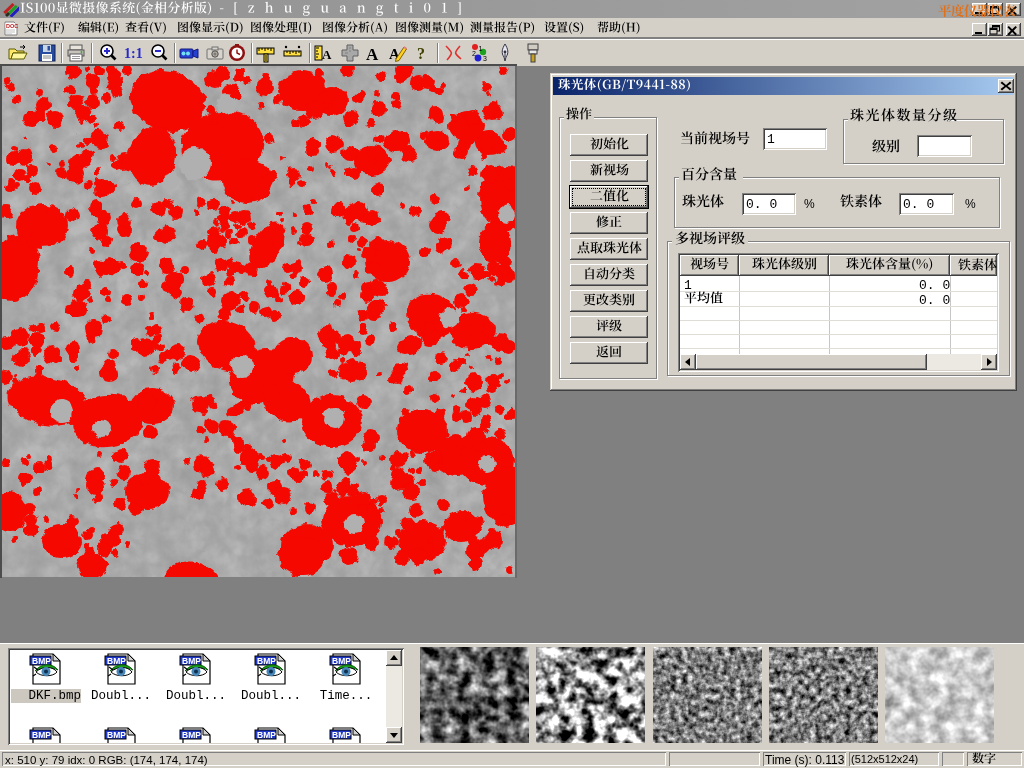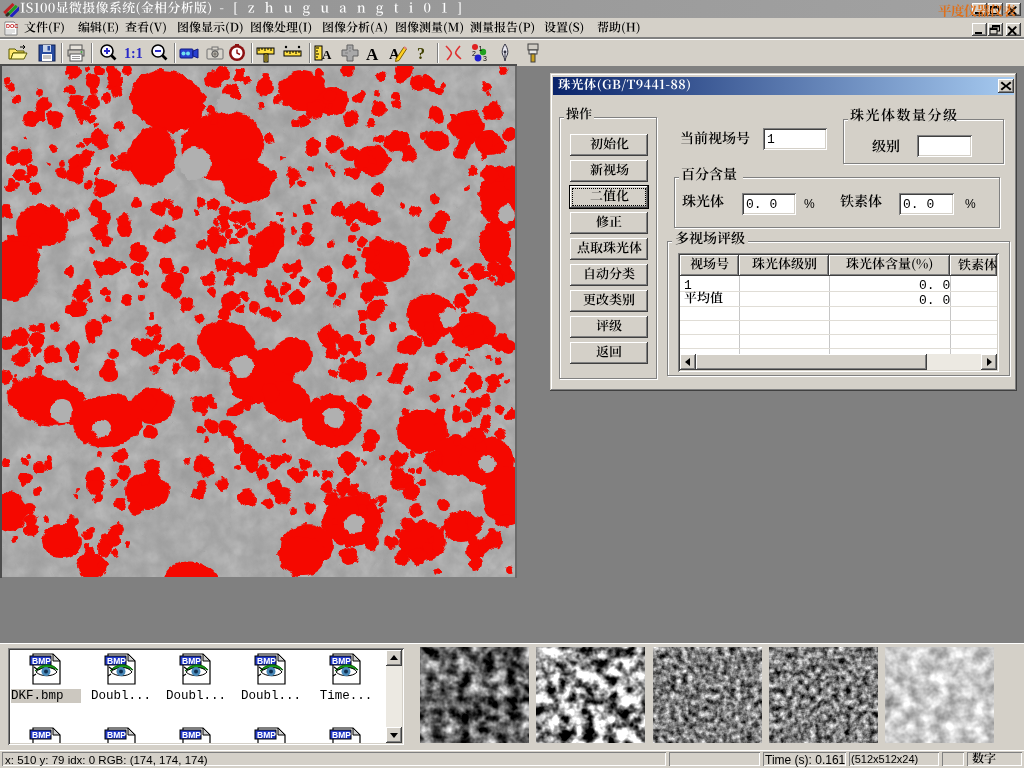--- a/index.html
+++ b/index.html
@@ -1091,21 +1091,21 @@
     <path d="M4 1 H24 L31 8 V31 H4 Z" fill="#fff" stroke="#000" stroke-width="1.2"></path>
 <path d="M24 1 L24 8 H31 Z" fill="#d0d0d0" stroke="#000" stroke-width="1"></path>
 <rect x="1" y="3" width="21" height="9" fill="#2038c8" stroke="#000"></rect>
 <text x="3" y="11" font-size="8.5" font-weight="bold" fill="#fff" font-family="Liberation Sans">BMP</text>
     <path d="M6 18 C12 10 24 10 29 17 C24 14 12 14 6 18 Z" fill="#18a018" stroke="#0a600a"></path>
 <path d="M7 19 C13 13 24 13 28 19 C24 24 12 24 7 19 Z" fill="#fff" stroke="#000"></path>
 <circle cx="17" cy="18.5" r="4.5" fill="#4888b8"></circle>
     <circle cx="17" cy="18.5" r="2" fill="#103050"></circle>
 <path d="M5 14 L9 17 M7 21 L4 23" stroke="#000" stroke-width="1.2"></path>
   </svg>
-<div class="abs" style="left:11px;top:689px;width:70px;background:#ccc8c0;text-align:left;font-family:'Liberation Mono',monospace;font-size:12.5px;color:#000">DKF.bmp</div>
+<div class="abs" style="left:11px;top:689px;width:70px;background:#ccc8c0;text-align:right;font-family:'Liberation Mono',monospace;font-size:12.5px;color:#000">DKF.bmp</div>
 <svg class="abs" style="left:104px;top:653px" width="34" height="32" viewBox="0 0 34 32">
     <path d="M4 1 H24 L31 8 V31 H4 Z" fill="#fff" stroke="#000" stroke-width="1.2"></path>
 <path d="M24 1 L24 8 H31 Z" fill="#d0d0d0" stroke="#000" stroke-width="1"></path>
 <rect x="1" y="3" width="21" height="9" fill="#2038c8" stroke="#000"></rect>
 <text x="3" y="11" font-size="8.5" font-weight="bold" fill="#fff" font-family="Liberation Sans">BMP</text>
     <path d="M6 18 C12 10 24 10 29 17 C24 14 12 14 6 18 Z" fill="#18a018" stroke="#0a600a"></path>
 <path d="M7 19 C13 13 24 13 28 19 C24 24 12 24 7 19 Z" fill="#fff" stroke="#000"></path>
 <circle cx="17" cy="18.5" r="4.5" fill="#4888b8"></circle>
     <circle cx="17" cy="18.5" r="2" fill="#103050"></circle>
 <path d="M5 14 L9 17 M7 21 L4 23" stroke="#000" stroke-width="1.2"></path>
@@ -1248,21 +1248,21 @@
 <rect width="109" height="96" filter="url(#tn12)"></rect>
 </svg>
 <div class="abs" style="left:0;top:750px;width:1024px;height:18px;background:#d4d0c8;border-top:1px solid #fff"></div>
 <div class="abs" style="left:2px;top:752px;width:664px;height:14px;box-shadow:inset 1px 1px #808080,inset -1px -1px #fff"></div>
 <div class="abs" style="left:669px;top:752px;width:91px;height:14px;box-shadow:inset 1px 1px #808080,inset -1px -1px #fff"></div>
 <div class="abs" style="left:763px;top:752px;width:83px;height:14px;box-shadow:inset 1px 1px #808080,inset -1px -1px #fff"></div>
 <div class="abs" style="left:849px;top:752px;width:90px;height:14px;box-shadow:inset 1px 1px #808080,inset -1px -1px #fff"></div>
 <div class="abs" style="left:942px;top:752px;width:22px;height:14px;box-shadow:inset 1px 1px #808080,inset -1px -1px #fff"></div>
 <div class="abs" style="left:967px;top:752px;width:55px;height:14px;box-shadow:inset 1px 1px #808080,inset -1px -1px #fff"></div>
 <div class="abs" style="left:5px;top:754px;font-size:11.5px;color:#000">x: 510 y: 79 idx: 0 RGB: (174, 174, 174)</div>
-<div class="abs" style="left:765px;top:753px;font-size:12px;color:#000">Time (s): 0.161</div>
+<div class="abs" style="left:765px;top:753px;font-size:12px;color:#000">Time (s): 0.113</div>
 <div class="abs" style="left:851px;top:753px;font-size:11px;color:#000">(512x512x24)</div>
 <svg style="position:absolute;left:972.0px;top:753.4px;overflow:visible;" width="24.0" height="13.2">
     <g fill="#000000" transform="translate(0,9.60) scale(0.012000)">
       <use href="#g59" x="0"></use>
       <use href="#g60" x="1000"></use>
     </g>
   </svg>
 <div class="abs winframe" style="left:550px;top:73px;width:467px;height:318px"></div>
 <div class="abs" style="left:553px;top:77px;width:461px;height:18px;background:linear-gradient(90deg,#0a246a,#a6caf0)"></div>
 <svg style="position:absolute;left:558.0px;top:79.1px;overflow:visible;" width="133.5" height="13.8">

